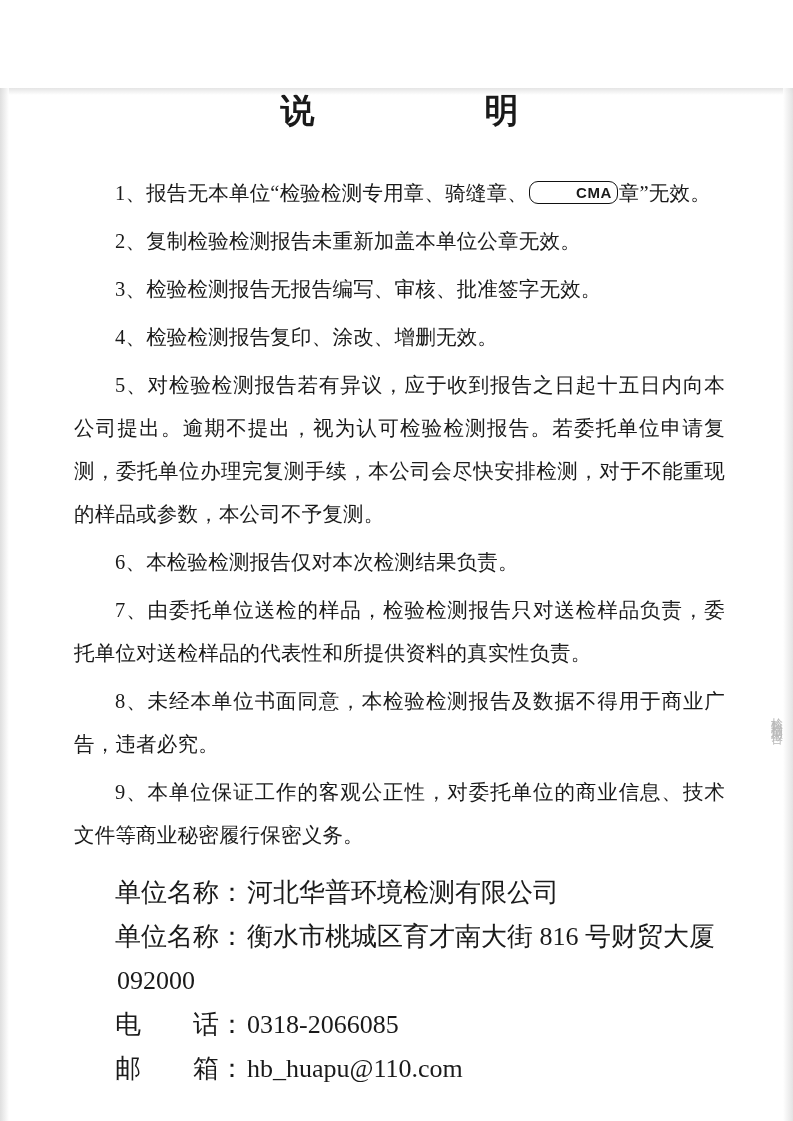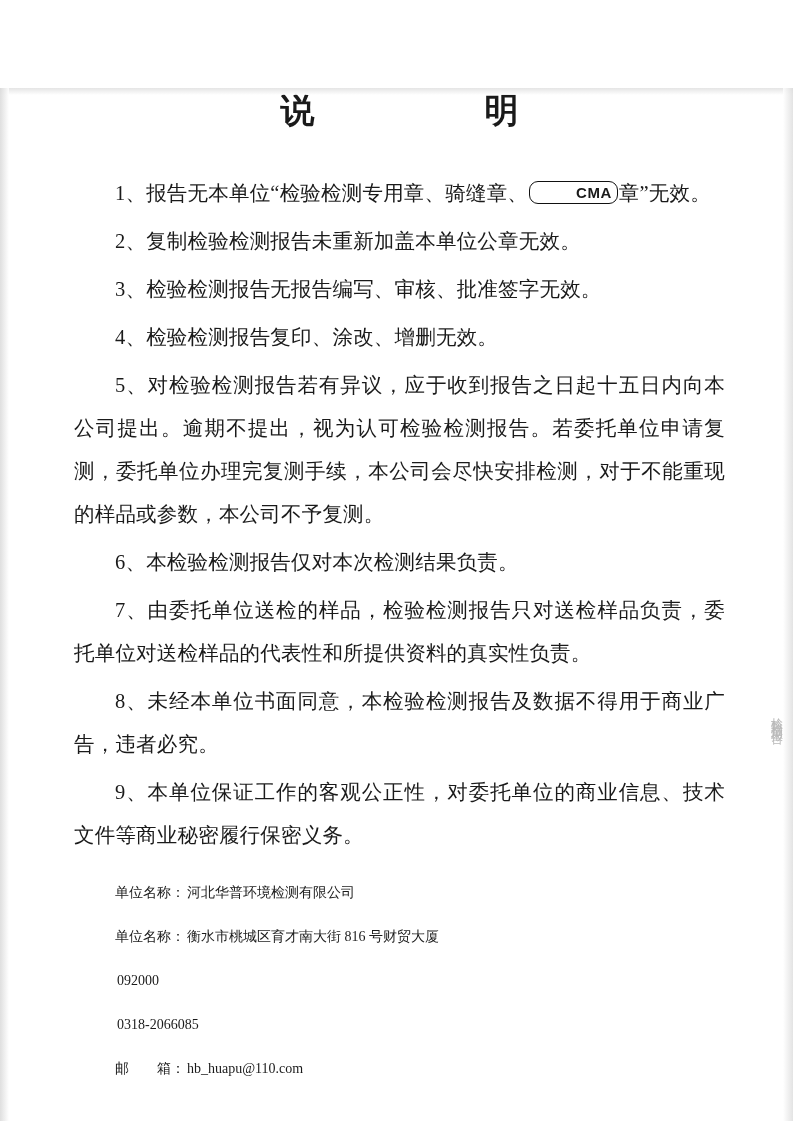--- a/index.html
+++ b/index.html
@@ -56,21 +56,21 @@
     font-size: 15px;
     line-height: 19px;
     letter-spacing: 0.5px;
     vertical-align: 2px;
     margin: 0 1px;
   }
   .contact-block {
     padding: 12px 68px 0 74px;
   }
   .contact-row {
-    font-size: 14px;
+    font-size: 26px;
     line-height: 44px;
     display: flex;
     text-indent: 0;
     padding-left: 41px;
   }
   .contact-label {
     white-space: pre;
     flex: 0 0 auto;
   }
   .contact-value {
@@ -160,20 +160,21 @@
     <div class="contact-row">
       <span class="contact-label">单位名称：</span>
       <span class="contact-value">衡水市桃城区育才南大街 816 号财贸大厦</span>
     </div>
 
     <div class="contact-row">
       <span class="contact-value">092000</span>
     </div>
 
     <div class="contact-row">
+      <span class="contact-label">电　　话：</span>
       <span class="contact-value">0318-2066085</span>
     </div>
 
     <div class="contact-row">
       <span class="contact-label">邮　　箱：</span>
       <span class="contact-value">hb_huapu@110.com</span>
     </div>
 
   </div>
 

